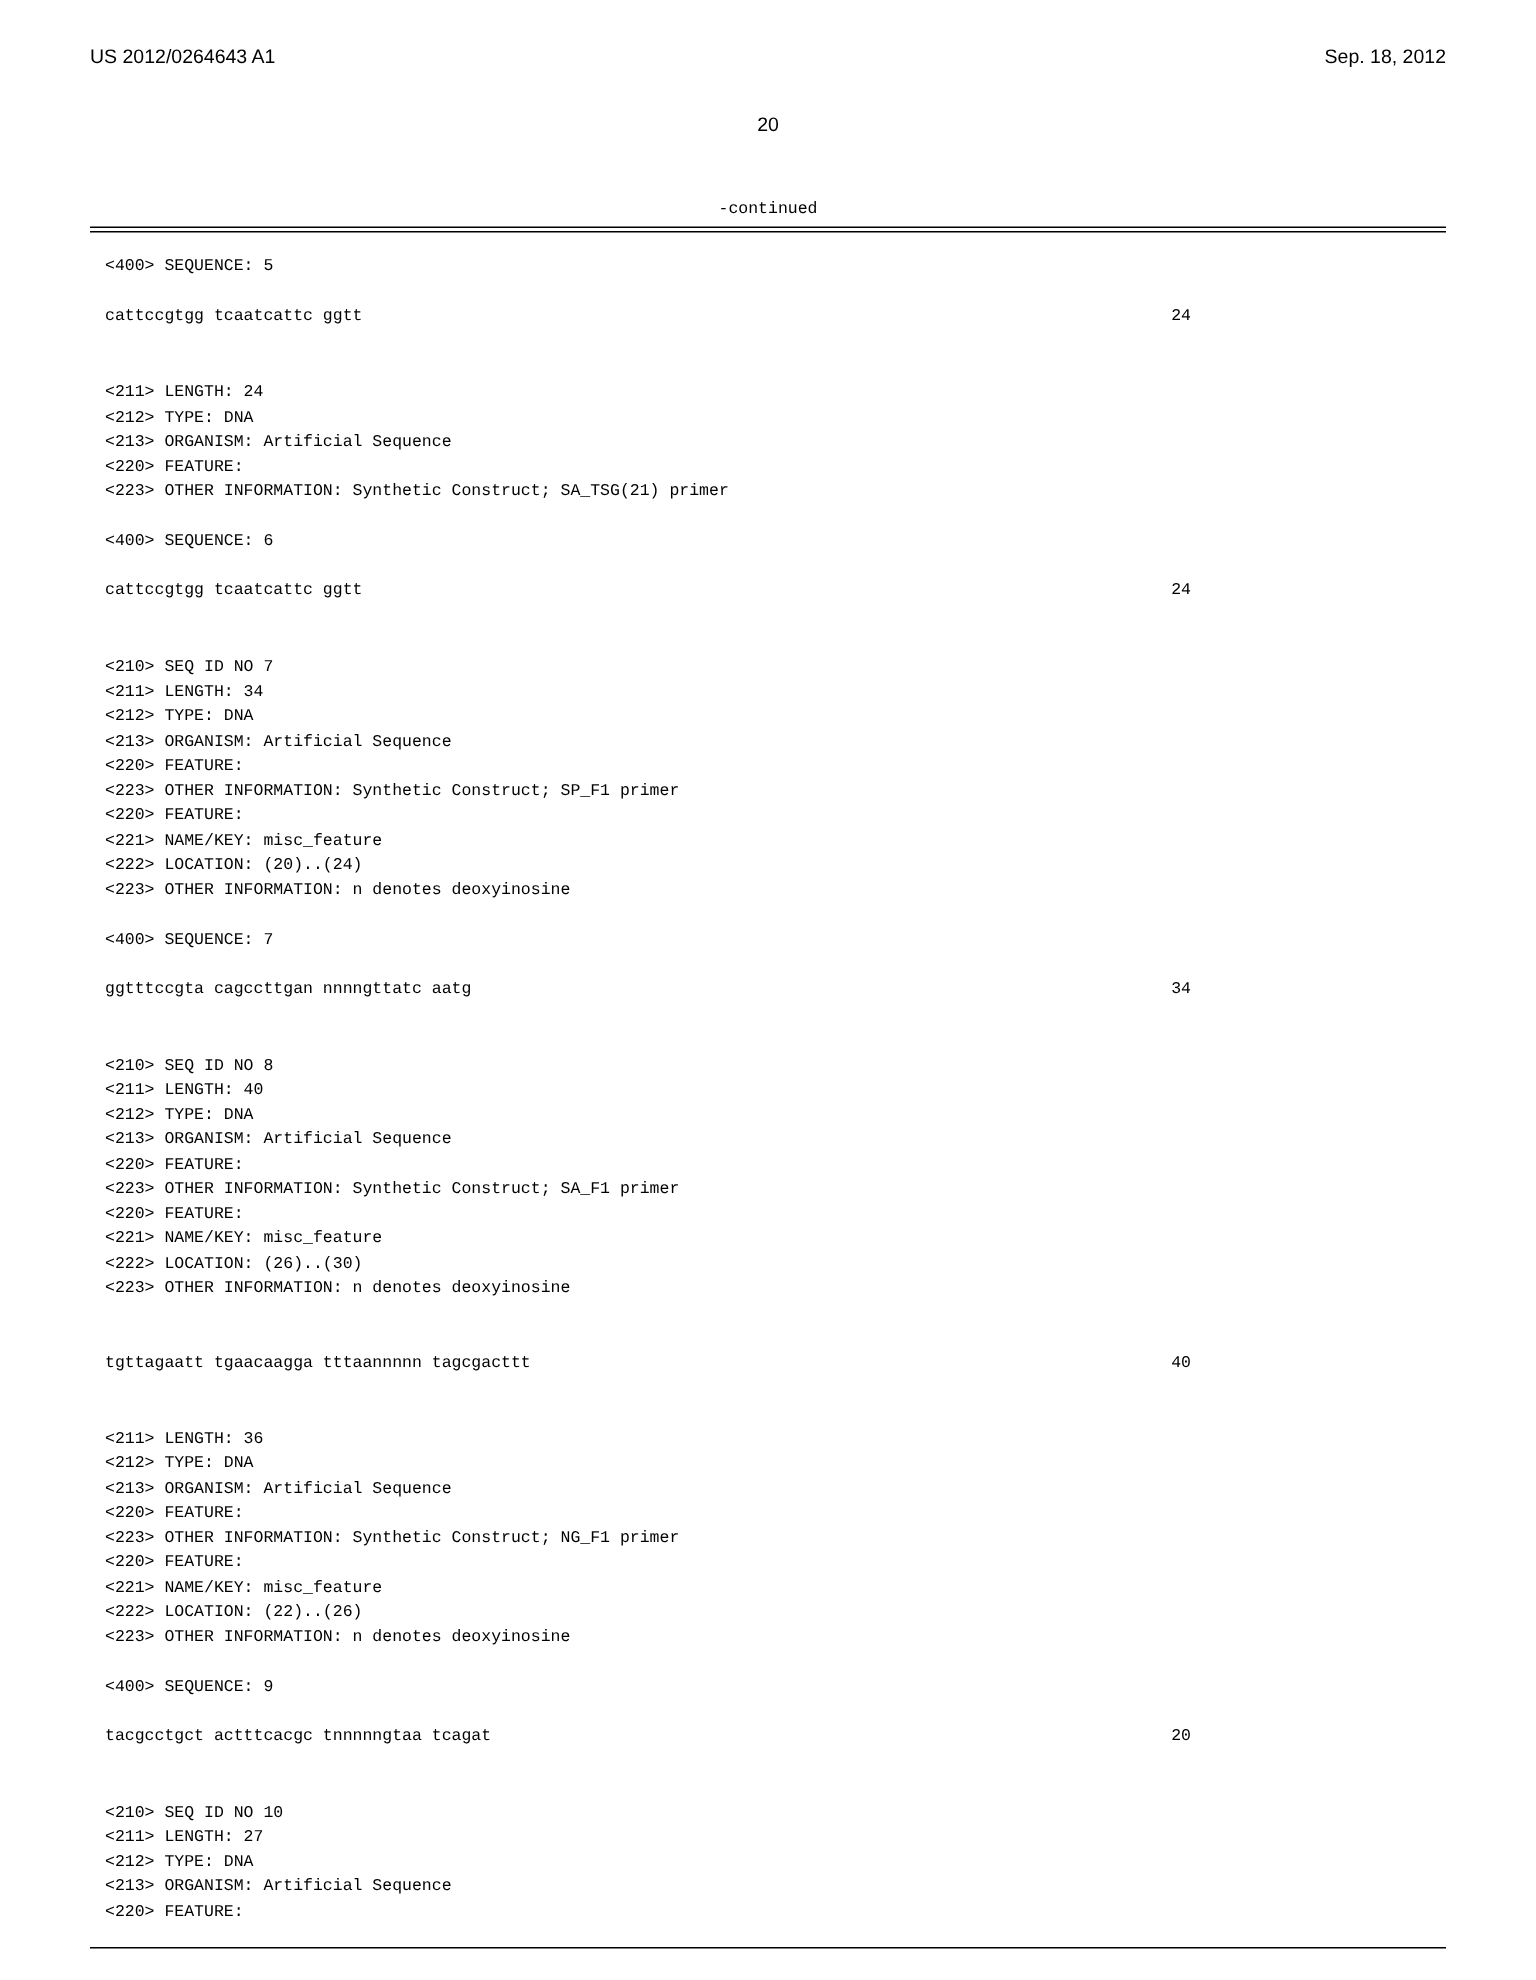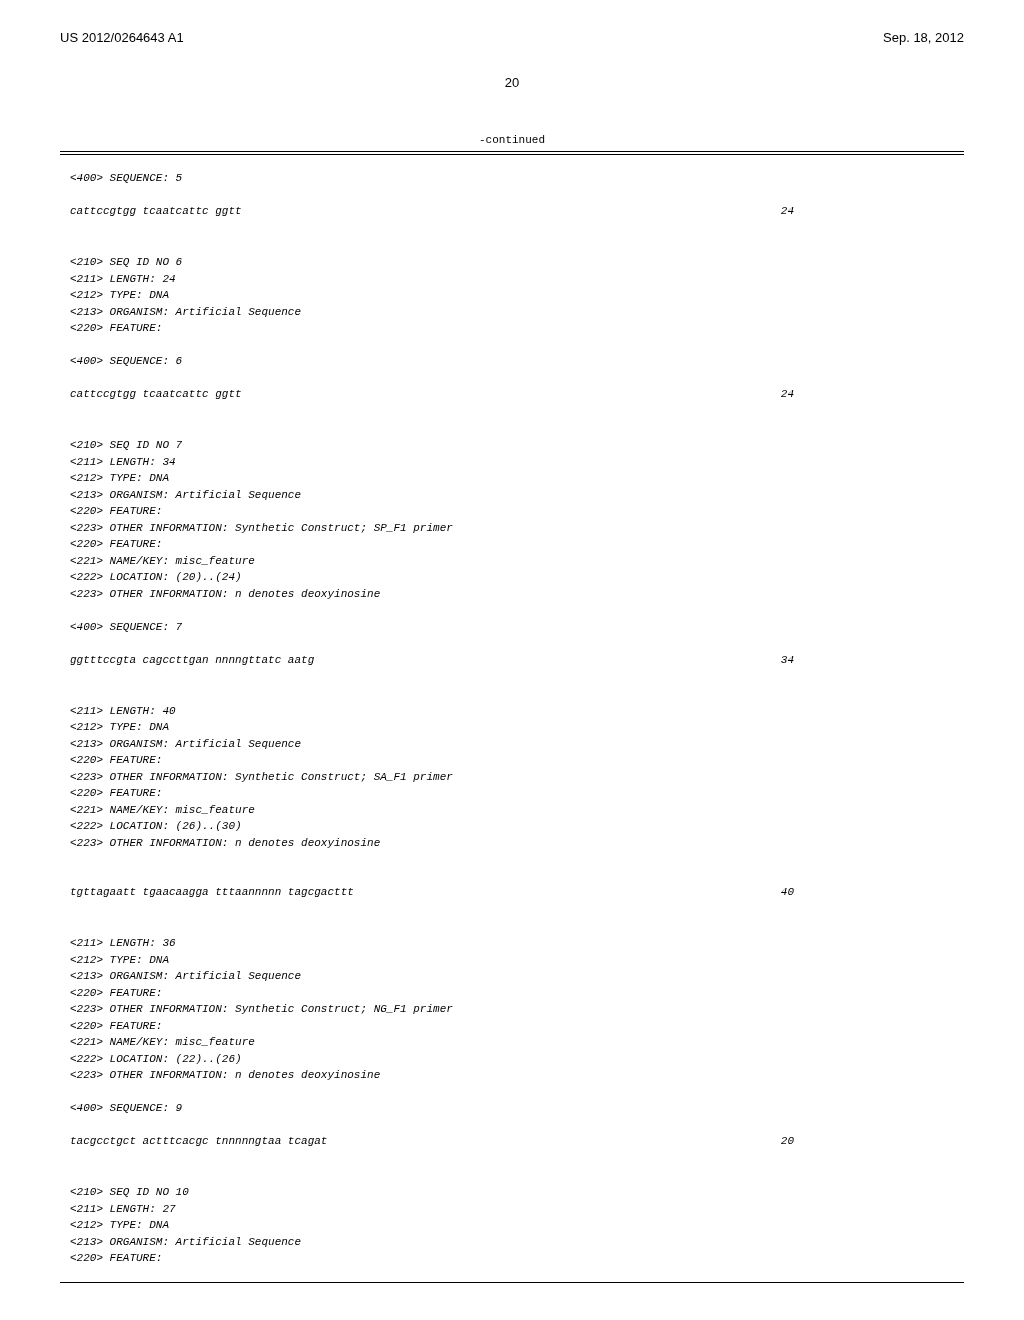--- a/index.html
+++ b/index.html
@@ -43,21 +43,20 @@
     .seq-container {
       border-top: 1px solid #000;
       border-bottom: 1px solid #000;
       padding: 15px 10px 15px 10px;
       font-family: "Courier New", monospace;
       font-size: 11px;
       line-height: 1.5;
     }
     .seq-entry {
       margin-bottom: 18px;
-      font-style: italic;
     }
     .seq-line {
       white-space: pre;
     }
     .seq-row {
       display: flex;
       justify-content: space-between;
       white-space: pre;
     }
     .seq-num {
@@ -88,25 +87,25 @@
     <div class="seq-line">&lt;400&gt; SEQUENCE: 5</div>
     <div class="seq-line">&nbsp;</div>
     <div class="seq-row">
       <span>cattccgtgg tcaatcattc ggtt</span>
       <span class="seq-num">24</span>
     </div>
   </div>
 
   <div class="seq-entry">
     <div class="seq-line">&nbsp;</div>
-    <div class="seq-line">&lt;210&gt; SEQ ID NO 6</div>
     <div class="seq-line">&lt;211&gt; LENGTH: 24</div>
     <div class="seq-line">&lt;212&gt; TYPE: DNA</div>
     <div class="seq-line">&lt;213&gt; ORGANISM: Artificial Sequence</div>
     <div class="seq-line">&lt;220&gt; FEATURE:</div>
+    <div class="seq-line">&lt;223&gt; OTHER INFORMATION: Synthetic Construct; SA_TSG(21) primer</div>
     <div class="seq-line">&nbsp;</div>
     <div class="seq-line">&lt;400&gt; SEQUENCE: 6</div>
     <div class="seq-line">&nbsp;</div>
     <div class="seq-row">
       <span>cattccgtgg tcaatcattc ggtt</span>
       <span class="seq-num">24</span>
     </div>
   </div>
 
   <div class="seq-entry">
@@ -125,20 +124,21 @@
     <div class="seq-line">&lt;400&gt; SEQUENCE: 7</div>
     <div class="seq-line">&nbsp;</div>
     <div class="seq-row">
       <span>ggtttccgta cagccttgan nnnngttatc aatg</span>
       <span class="seq-num">34</span>
     </div>
   </div>
 
   <div class="seq-entry">
     <div class="seq-line">&nbsp;</div>
+    <div class="seq-line">&lt;210&gt; SEQ ID NO 8</div>
     <div class="seq-line">&lt;211&gt; LENGTH: 40</div>
     <div class="seq-line">&lt;212&gt; TYPE: DNA</div>
     <div class="seq-line">&lt;213&gt; ORGANISM: Artificial Sequence</div>
     <div class="seq-line">&lt;220&gt; FEATURE:</div>
     <div class="seq-line">&lt;223&gt; OTHER INFORMATION: Synthetic Construct; SA_F1 primer</div>
     <div class="seq-line">&lt;220&gt; FEATURE:</div>
     <div class="seq-line">&lt;221&gt; NAME/KEY: misc_feature</div>
     <div class="seq-line">&lt;222&gt; LOCATION: (26)..(30)</div>
     <div class="seq-line">&lt;223&gt; OTHER INFORMATION: n denotes deoxyinosine</div>
     <div class="seq-line">&nbsp;</div>

